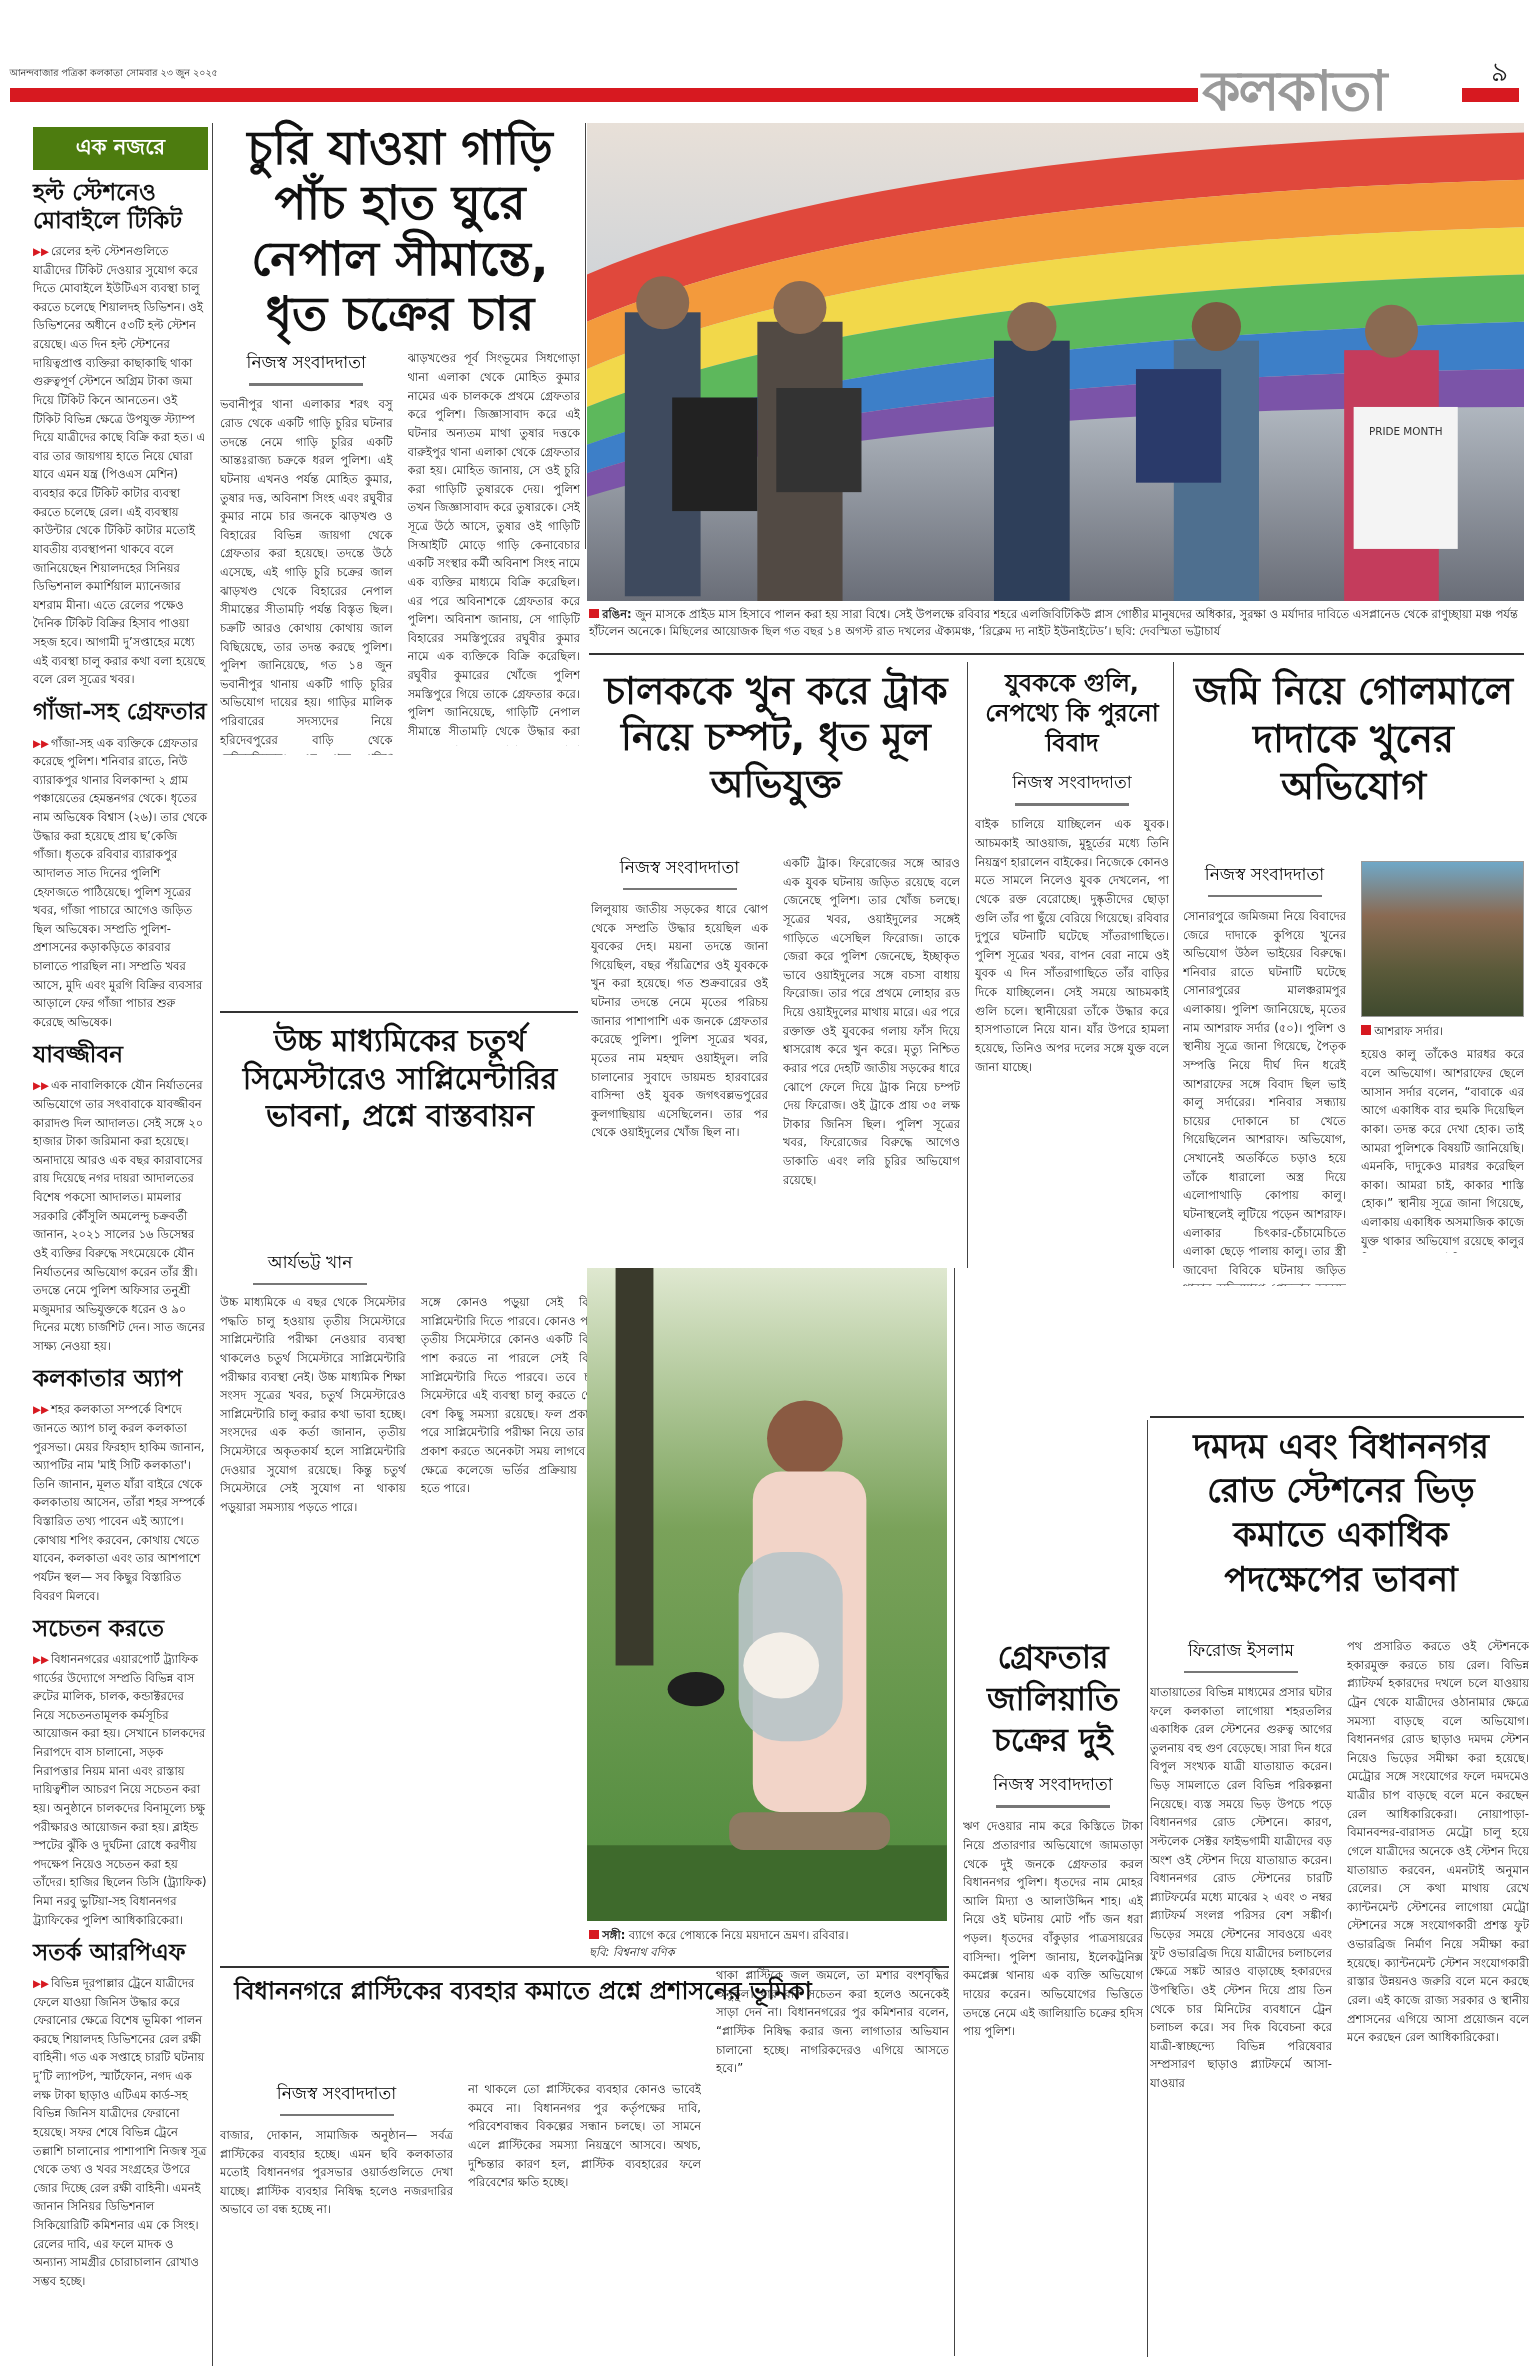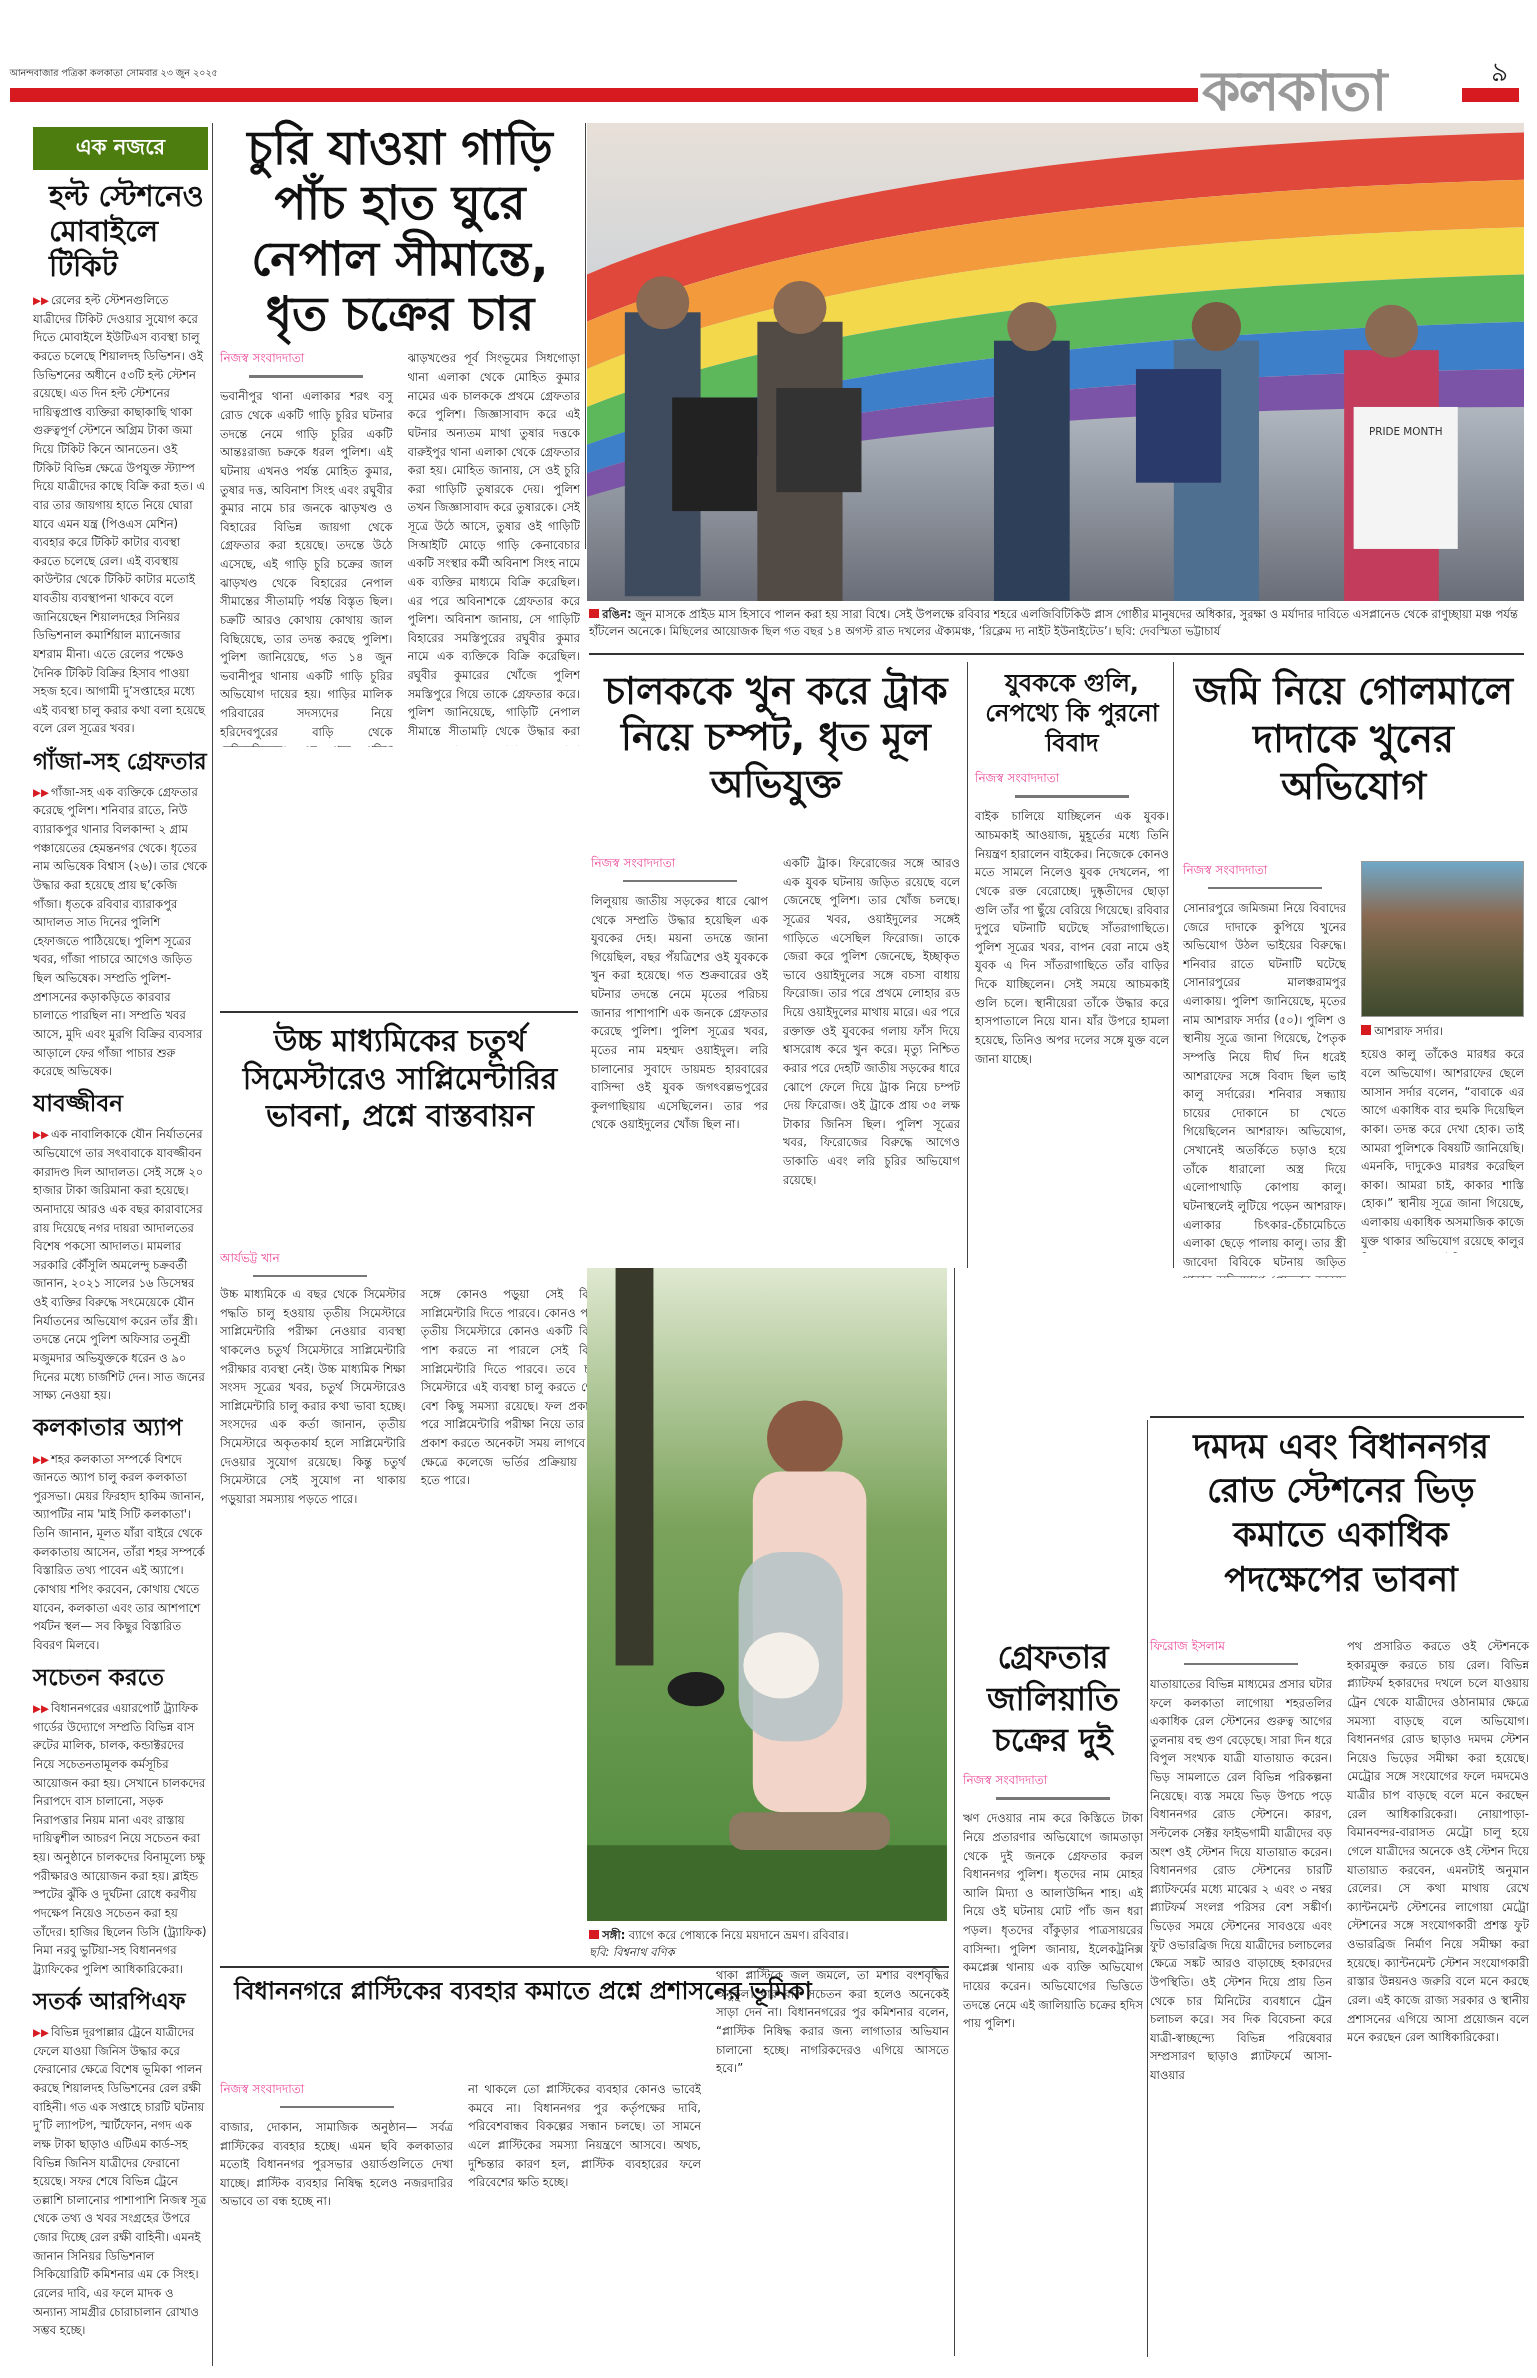--- a/index.html
+++ b/index.html
@@ -6,21 +6,21 @@
   body{width:1538px;height:2378px;background:#fff;font-family:"DejaVu Sans",sans-serif;color:#111;position:relative;overflow:hidden;}
   .abs{position:absolute;}
   .masthead-meta{left:9.5px;top:66px;font-size:9.5px;color:#222;}
   .redbar{left:9.5px;top:88px;width:1188px;height:14px;background:#d71920;}
   .redbar2{left:1462px;top:88px;width:57px;height:14px;background:#d71920;}
   .section-title{left:1202px;top:49px;font-family:"DejaVu Serif",serif;font-size:55px;font-weight:bold;color:#9a9a9a;letter-spacing:-1.9px;}
   .page-no{left:1491px;top:52px;font-size:26.5px;color:#222;}
   .vrule{position:absolute;width:0.9px;background:#444;}
   .hrule{position:absolute;height:1.9px;background:#333;}
   .head{font-family:"DejaVu Sans",sans-serif;font-weight:bold;text-align:center;line-height:1.12;color:#111;}
-  .byline{font-size:12px;color:#ec4899;}
+  .byline{text-align:center;font-size:17px;color:#000000;}
   .byline::after{content:"";display:block;width:114px;height:2.8px;background:#777;margin:5.7px auto 0;}
   .body{font-size:11.5px;line-height:1.62;text-align:justify;color:#222;font-family:"DejaVu Sans",sans-serif;}
   .cols{display:flex;gap:15px;}
   .cols > div{flex:1;}
   .sidebar .banner{background:#4d7c0f;color:#fff;text-align:center;font-size:21px;padding:3.8px 0;font-weight:bold;}
   .sidebar h3{font-size:23px;font-weight:bold;line-height:1.2;margin:9.5px 0 7.6px;color:#111;}
   .sidebar p{font-size:11.5px;line-height:1.62;color:#222;}
   .arrow{color:#d71920;font-size:10.4px;margin-right:1.9px;}
   .photo{position:absolute;overflow:hidden;}
   .caption{font-size:11.4px;line-height:1.5;color:#222;}
@@ -31,21 +31,21 @@
 
 <div class="abs masthead-meta">আনন্দবাজার পত্রিকা কলকাতা সোমবার ২৩ জুন ২০২৫</div>
 <div class="abs redbar"></div>
 <div class="abs section-title">কলকাতা</div>
 <div class="abs redbar2"></div>
 <div class="abs page-no">৯</div>
 
 <div class="abs sidebar" style="left:33px;top:127px;width:175px;">
   <div class="banner">এক নজরে</div>
   <div>
-    <h3 style="font-size:29px;margin-left:16px;">হল্ট স্টেশনেও মোবাইলে টিকিট</h3>
+    <h3 style="font-size:23px;">হল্ট স্টেশনেও মোবাইলে টিকিট</h3>
     <p><span class="arrow">▶▶</span><span>রেলের হল্ট স্টেশনগুলিতে যাত্রীদের টিকিট দেওয়ার সুযোগ করে দিতে মোবাইলে ইউটিএস ব্যবস্থা চালু করতে চলেছে শিয়ালদহ ডিভিশন। ওই ডিভিশনের অধীনে ৫৩টি হল্ট স্টেশন রয়েছে। এত দিন হল্ট স্টেশনের দায়িত্বপ্রাপ্ত ব্যক্তিরা কাছাকাছি থাকা গুরুত্বপূর্ণ স্টেশনে অগ্রিম টাকা জমা দিয়ে টিকিট কিনে আনতেন। ওই টিকিট বিভিন্ন ক্ষেত্রে উপযুক্ত স্ট্যাম্প দিয়ে যাত্রীদের কাছে বিক্রি করা হত। এ বার তার জায়গায় হাতে নিয়ে ঘোরা যাবে এমন যন্ত্র (পিওএস মেশিন) ব্যবহার করে টিকিট কাটার ব্যবস্থা করতে চলেছে রেল। এই ব্যবস্থায় কাউন্টার থেকে টিকিট কাটার মতোই যাবতীয় ব্যবস্থাপনা থাকবে বলে জানিয়েছেন শিয়ালদহের সিনিয়র ডিভিশনাল কমার্শিয়াল ম্যানেজার যশরাম মীনা। এতে রেলের পক্ষেও দৈনিক টিকিট বিক্রির হিসাব পাওয়া সহজ হবে। আগামী দু’সপ্তাহের মধ্যে এই ব্যবস্থা চালু করার কথা বলা হয়েছে বলে রেল সূত্রের খবর।</span></p>
   </div>
   <div>
     <h3>গাঁজা-সহ গ্রেফতার</h3>
     <p><span class="arrow">▶▶</span><span>গাঁজা-সহ এক ব্যক্তিকে গ্রেফতার করেছে পুলিশ। শনিবার রাতে, নিউ ব্যারাকপুর থানার বিলকান্দা ২ গ্রাম পঞ্চায়েতের হেমন্তনগর থেকে। ধৃতের নাম অভিষেক বিশ্বাস (২৬)। তার থেকে উদ্ধার করা হয়েছে প্রায় ছ’কেজি গাঁজা। ধৃতকে রবিবার ব্যারাকপুর আদালত সাত দিনের পুলিশি হেফাজতে পাঠিয়েছে। পুলিশ সূত্রের খবর, গাঁজা পাচারে আগেও জড়িত ছিল অভিষেক। সম্প্রতি পুলিশ-প্রশাসনের কড়াকড়িতে কারবার চালাতে পারছিল না। সম্প্রতি খবর আসে, মুদি এবং মুরগি বিক্রির ব্যবসার আড়ালে ফের গাঁজা পাচার শুরু করেছে অভিষেক।</span></p>
   </div>
   <div>
     <h3>যাবজ্জীবন</h3>
     <p><span class="arrow">▶▶</span><span>এক নাবালিকাকে যৌন নির্যাতনের অভিযোগে তার সৎবাবাকে যাবজ্জীবন কারাদণ্ড দিল আদালত। সেই সঙ্গে ২০ হাজার টাকা জরিমানা করা হয়েছে। অনাদায়ে আরও এক বছর কারাবাসের রায় দিয়েছে নগর দায়রা আদালতের বিশেষ পকসো আদালত। মামলার সরকারি কৌঁসুলি অমলেন্দু চক্রবর্তী জানান, ২০২১ সালের ১৬ ডিসেম্বর ওই ব্যক্তির বিরুদ্ধে সৎমেয়েকে যৌন নির্যাতনের অভিযোগ করেন তাঁর স্ত্রী। তদন্তে নেমে পুলিশ অফিসার তনুশ্রী মজুমদার অভিযুক্তকে ধরেন ও ৯০ দিনের মধ্যে চার্জশিট দেন। সাত জনের সাক্ষ্য নেওয়া হয়।</span></p>
   </div>

